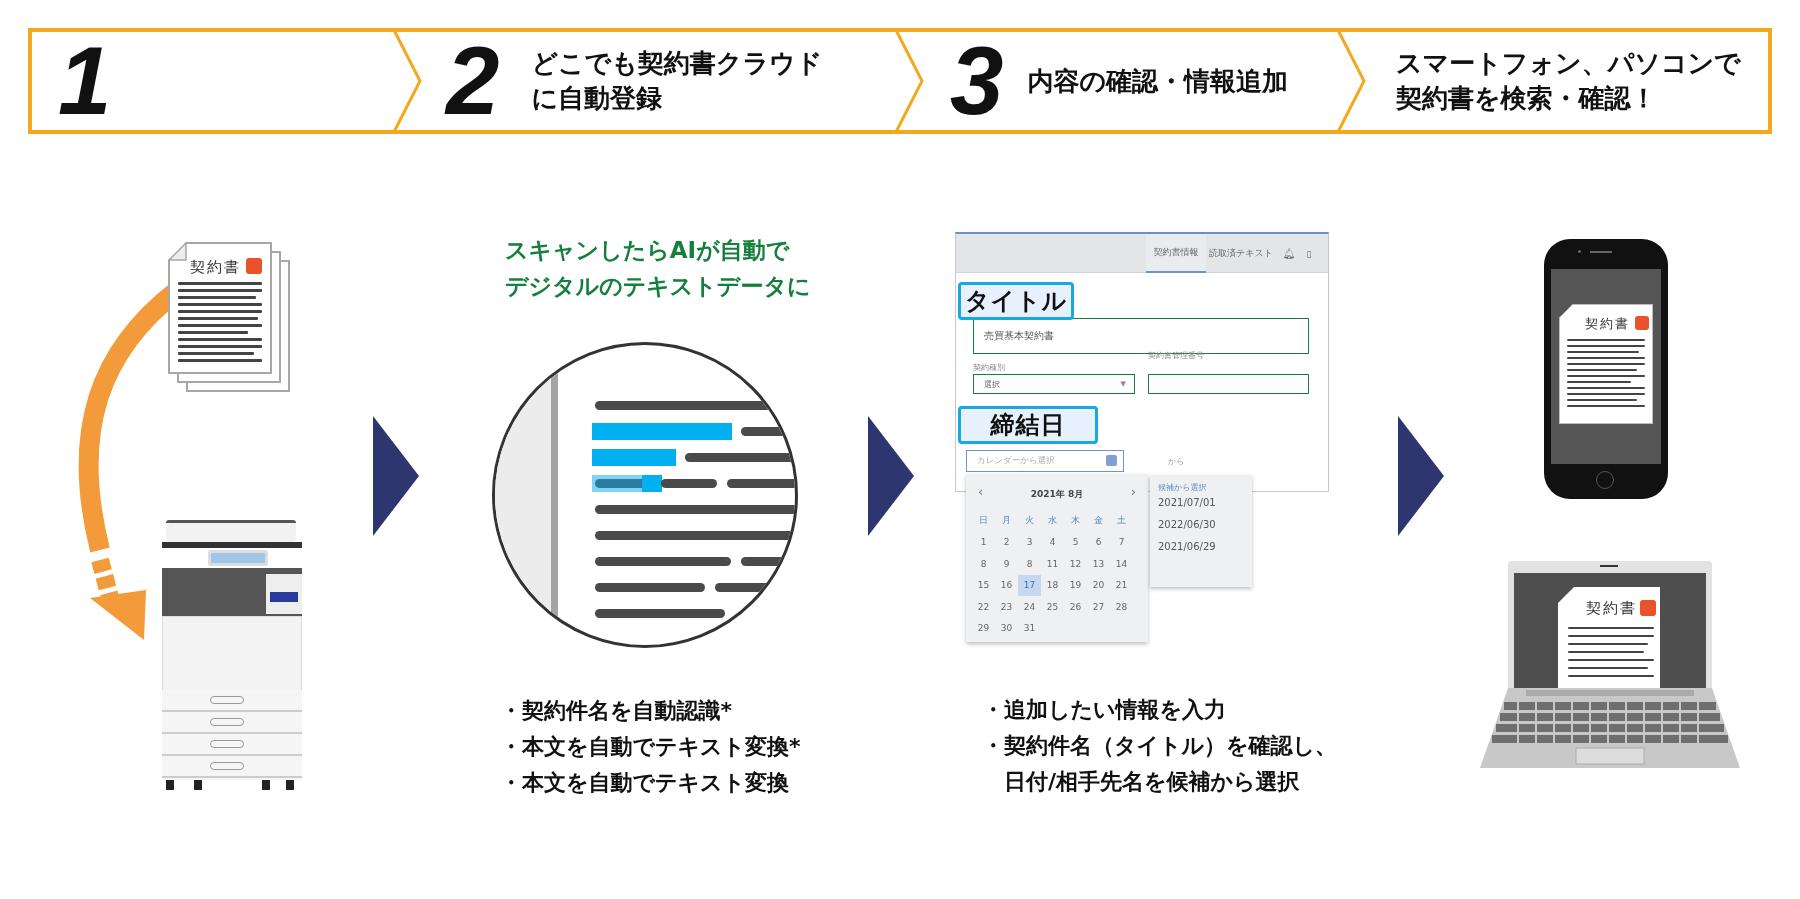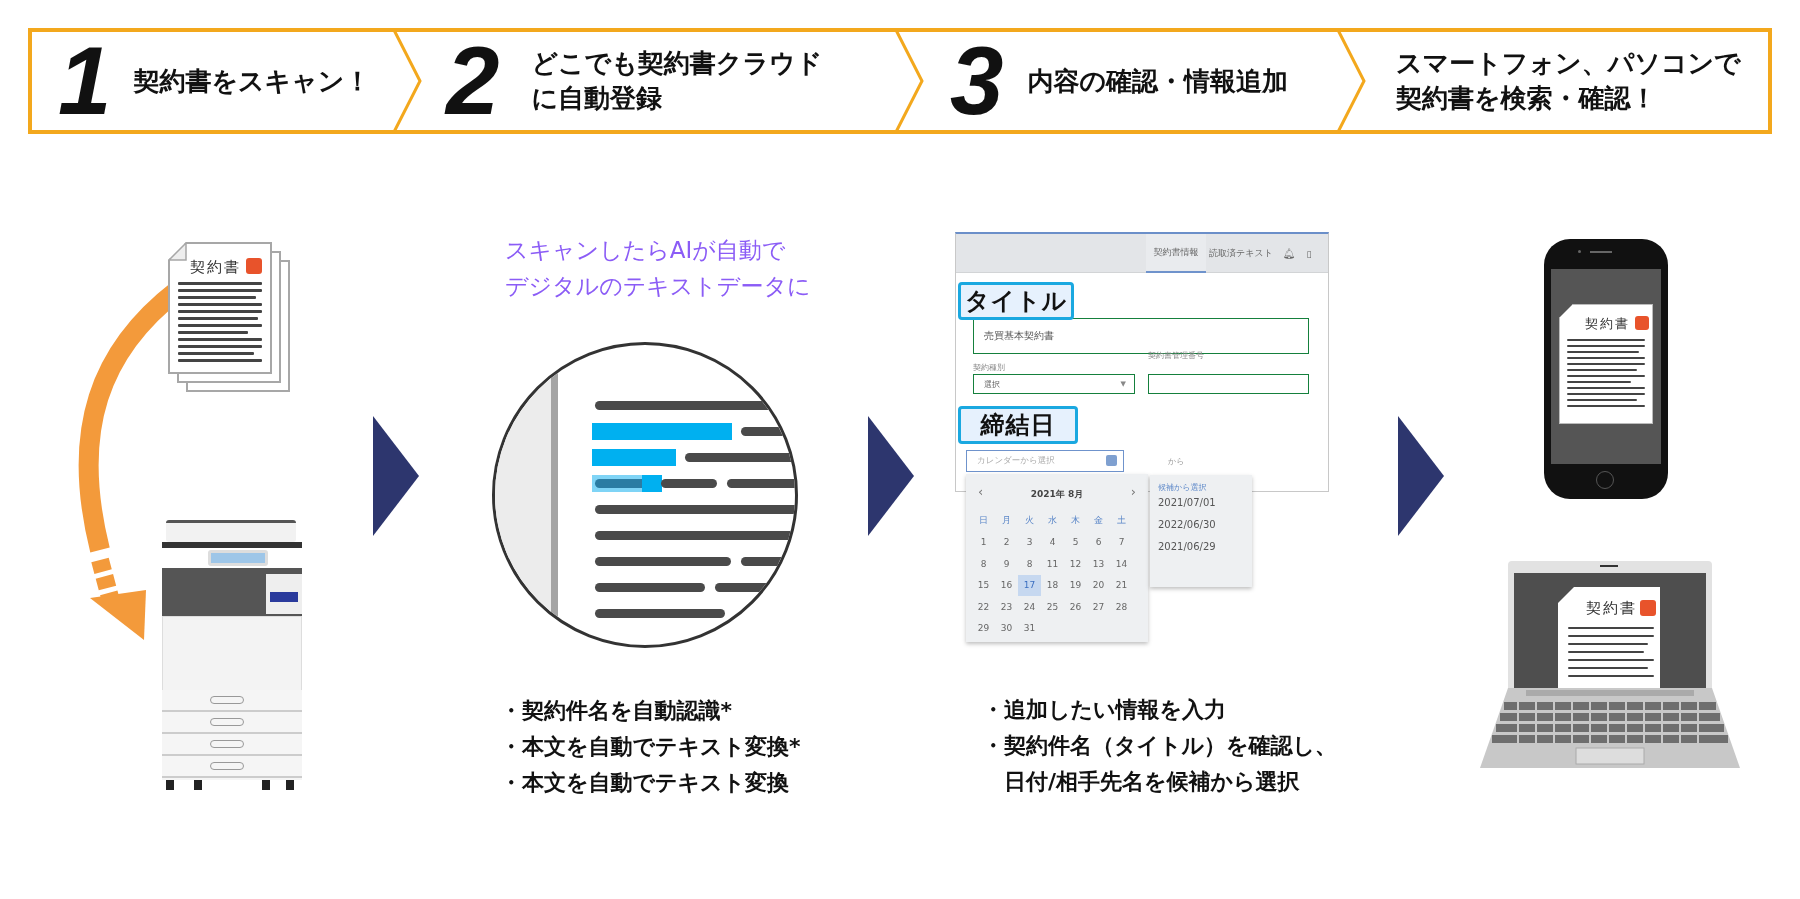--- a/index.html
+++ b/index.html
@@ -19,21 +19,21 @@
   
   .doc-page { position: absolute; background: #fff; border: 2px solid #a7a7a7; }
   .doc-title { position: absolute; font-size: 15px; color: #333; letter-spacing: 2px; }
   .doc-stamp { position: absolute; background: #e8532b; border-radius: 3px; }
   .doc-line { position: absolute; height: 3px; background: #444; border-radius: 1px; }
 
   
   .nav-arrow { position: absolute; width: 0; height: 0; border-top: 60px solid transparent; border-bottom: 60px solid transparent; border-left: 46px solid #2d366e; }
 
   
-  .heading-2 { font-weight: normal; font-size: 23px; line-height: 36px; color: #8b5cf6; white-space: pre-line; }
+  .heading-2 { font-weight: bold; font-size: 23px; line-height: 36px; color: #15803d; white-space: pre-line; }
   .lens { position: absolute; left: 492px; top: 342px; width: 306px; height: 306px; border-radius: 50%; border: 3px solid #333; overflow: hidden; background: #fff; }
   .bar { position: absolute; height: 9px; background: #4a4a4a; border-radius: 5px; }
   .hl { position: absolute; height: 17px; background: #00b0f0; }
 
   .bullets { position: absolute; font-weight: bold; font-size: 22px; line-height: 36px; color: #111; }
   .bullets li { list-style: none; white-space: pre-line; }
 
   
   .app { position: absolute; left: 955px; top: 232px; width: 374px; height: 260px; background: #fff; border: 1px solid #c8c8c8; border-top: 2px solid #6b8fc9; }
   .app-topbar { height: 39px; background: #e3e5e8; position: relative; border-bottom: 1px solid #d2d4d6; }
@@ -66,21 +66,20 @@
 
 <div class="steps">
   <svg class="frame" width="1744" height="106">
     <path d="M2,2 H1742 V104 H2 Z" fill="#fff" stroke="#f3a81d" stroke-width="4"></path>
     <path d="M366,2 L392,53 L366,104" fill="none" stroke="#f3a81d" stroke-width="3"></path>
     <path d="M868,2 L894,53 L868,104" fill="none" stroke="#f3a81d" stroke-width="3"></path>
     <path d="M1310,2 L1336,53 L1310,104" fill="none" stroke="#f3a81d" stroke-width="3"></path>
   </svg>
   <div class="step" style="left:30px;">
     <span class="step-num">1</span>
-    <span class="step-label" style="margin-left:24px;">契約書をスキャン！</span>
   </div>
   <div class="step" style="left:418px;">
     <span class="step-num">2</span>
     <span class="step-label" style="margin-left:34px;">どこでも契約書クラウド
 に自動登録</span>
   </div>
   <div class="step" style="left:922px;">
     <span class="step-num">3</span>
     <span class="step-label" style="margin-left:26px;">内容の確認・情報追加</span>
   </div>
@@ -184,21 +183,21 @@
   <span class="fld-label" style="left:17px;top:128px;">契約種別</span>
   <div class="field" style="left:17px;top:140px;width:162px;height:20px;font-size:8px;">
     <span>選択</span>
     <span style="position:absolute;right:8px;font-size:7px;color:#888;">▼</span>
   </div>
   <span class="fld-label" style="left:192px;top:116px;">契約書管理番号</span>
   <div class="field" style="left:192px;top:140px;width:161px;height:20px;"></div>
 </div>
 
 <div class="callout" style="left:958px;top:282px;width:116px;height:38px;">タイトル</div>
-<div class="callout" style="left:958px;top:406px;width:120px;height:38px;">締結日</div>
+<div class="callout" style="left:958px;top:406px;width:140px;height:38px;">締結日</div>
 
 <div class="field" style="left:966px;top:450px;width:158px;height:22px;border:1px solid #6f93cc;color:#aaa;font-size:8.5px;">
   <span>カレンダーから選択</span>
   <span style="position:absolute;right:6px;top:4px;width:11px;height:11px;background:#7fa0d0;border-radius:2px;"></span>
 </div>
 <span class="abs" style="left:1132px;top:456px;font-size:8px;color:#999;margin-left:36px;">から</span>
 
 <div class="cal">
   <span class="cal-prev" style="left:12px;">‹</span>
   <span class="cal-head">2021年 8月</span>

